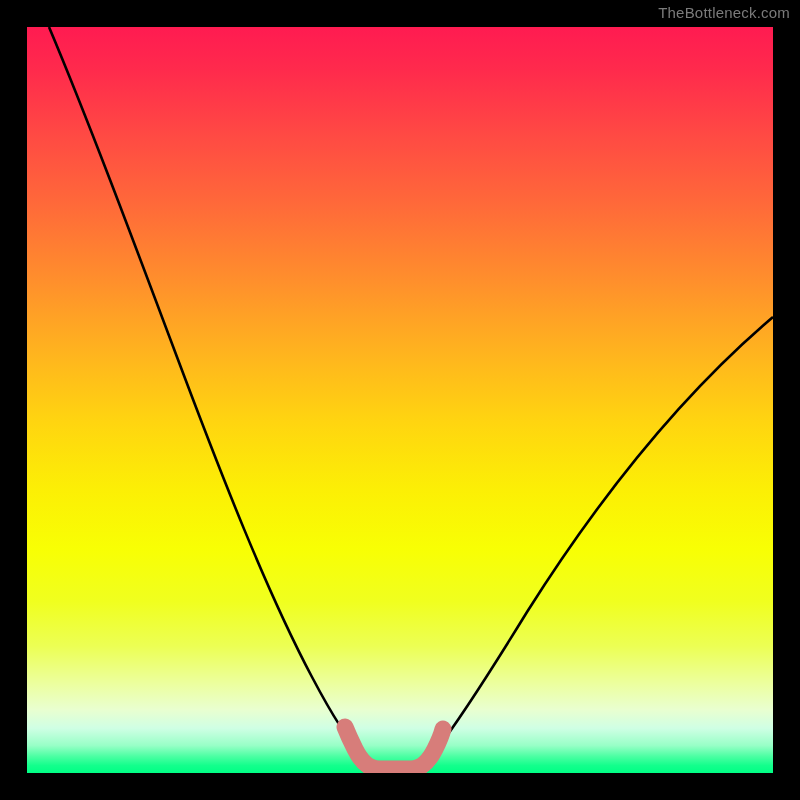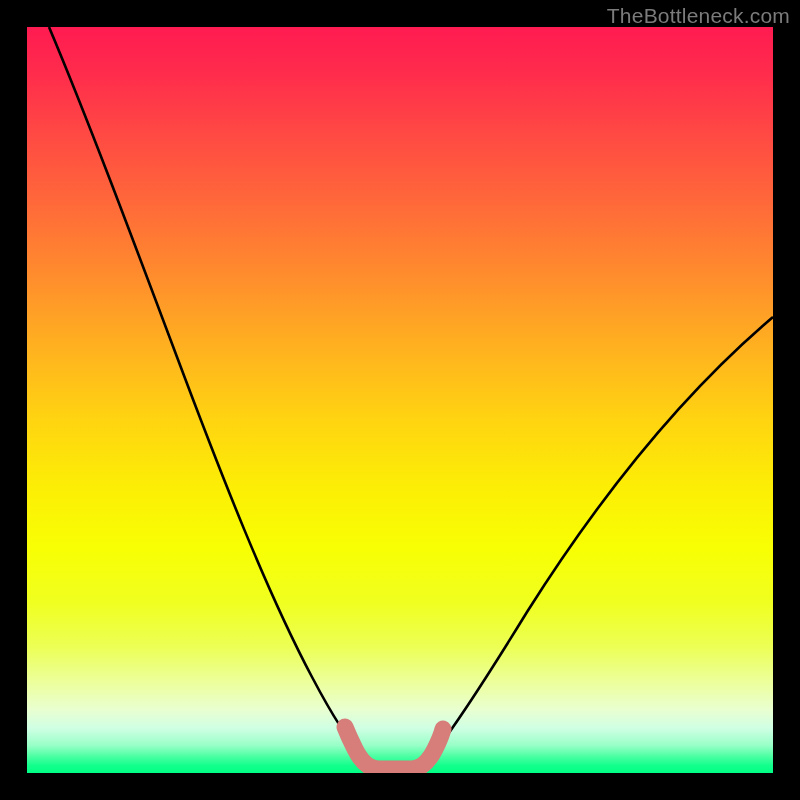--- a/index.html
+++ b/index.html
@@ -53,21 +53,21 @@
   }
   svg.curve {
     position: absolute;
     inset: 0;
   }
   .watermark {
     position: absolute;
     top: 4px;
     right: 10px;
     color: #7b7b7b;
-    font-size: 21px;
+    font-size: 15px;
     font-weight: 500;
     letter-spacing: 0.2px;
   }
 </style>
 </head>
 <body>
 
 <div class="frame">
 
   <div class="plot-area">

